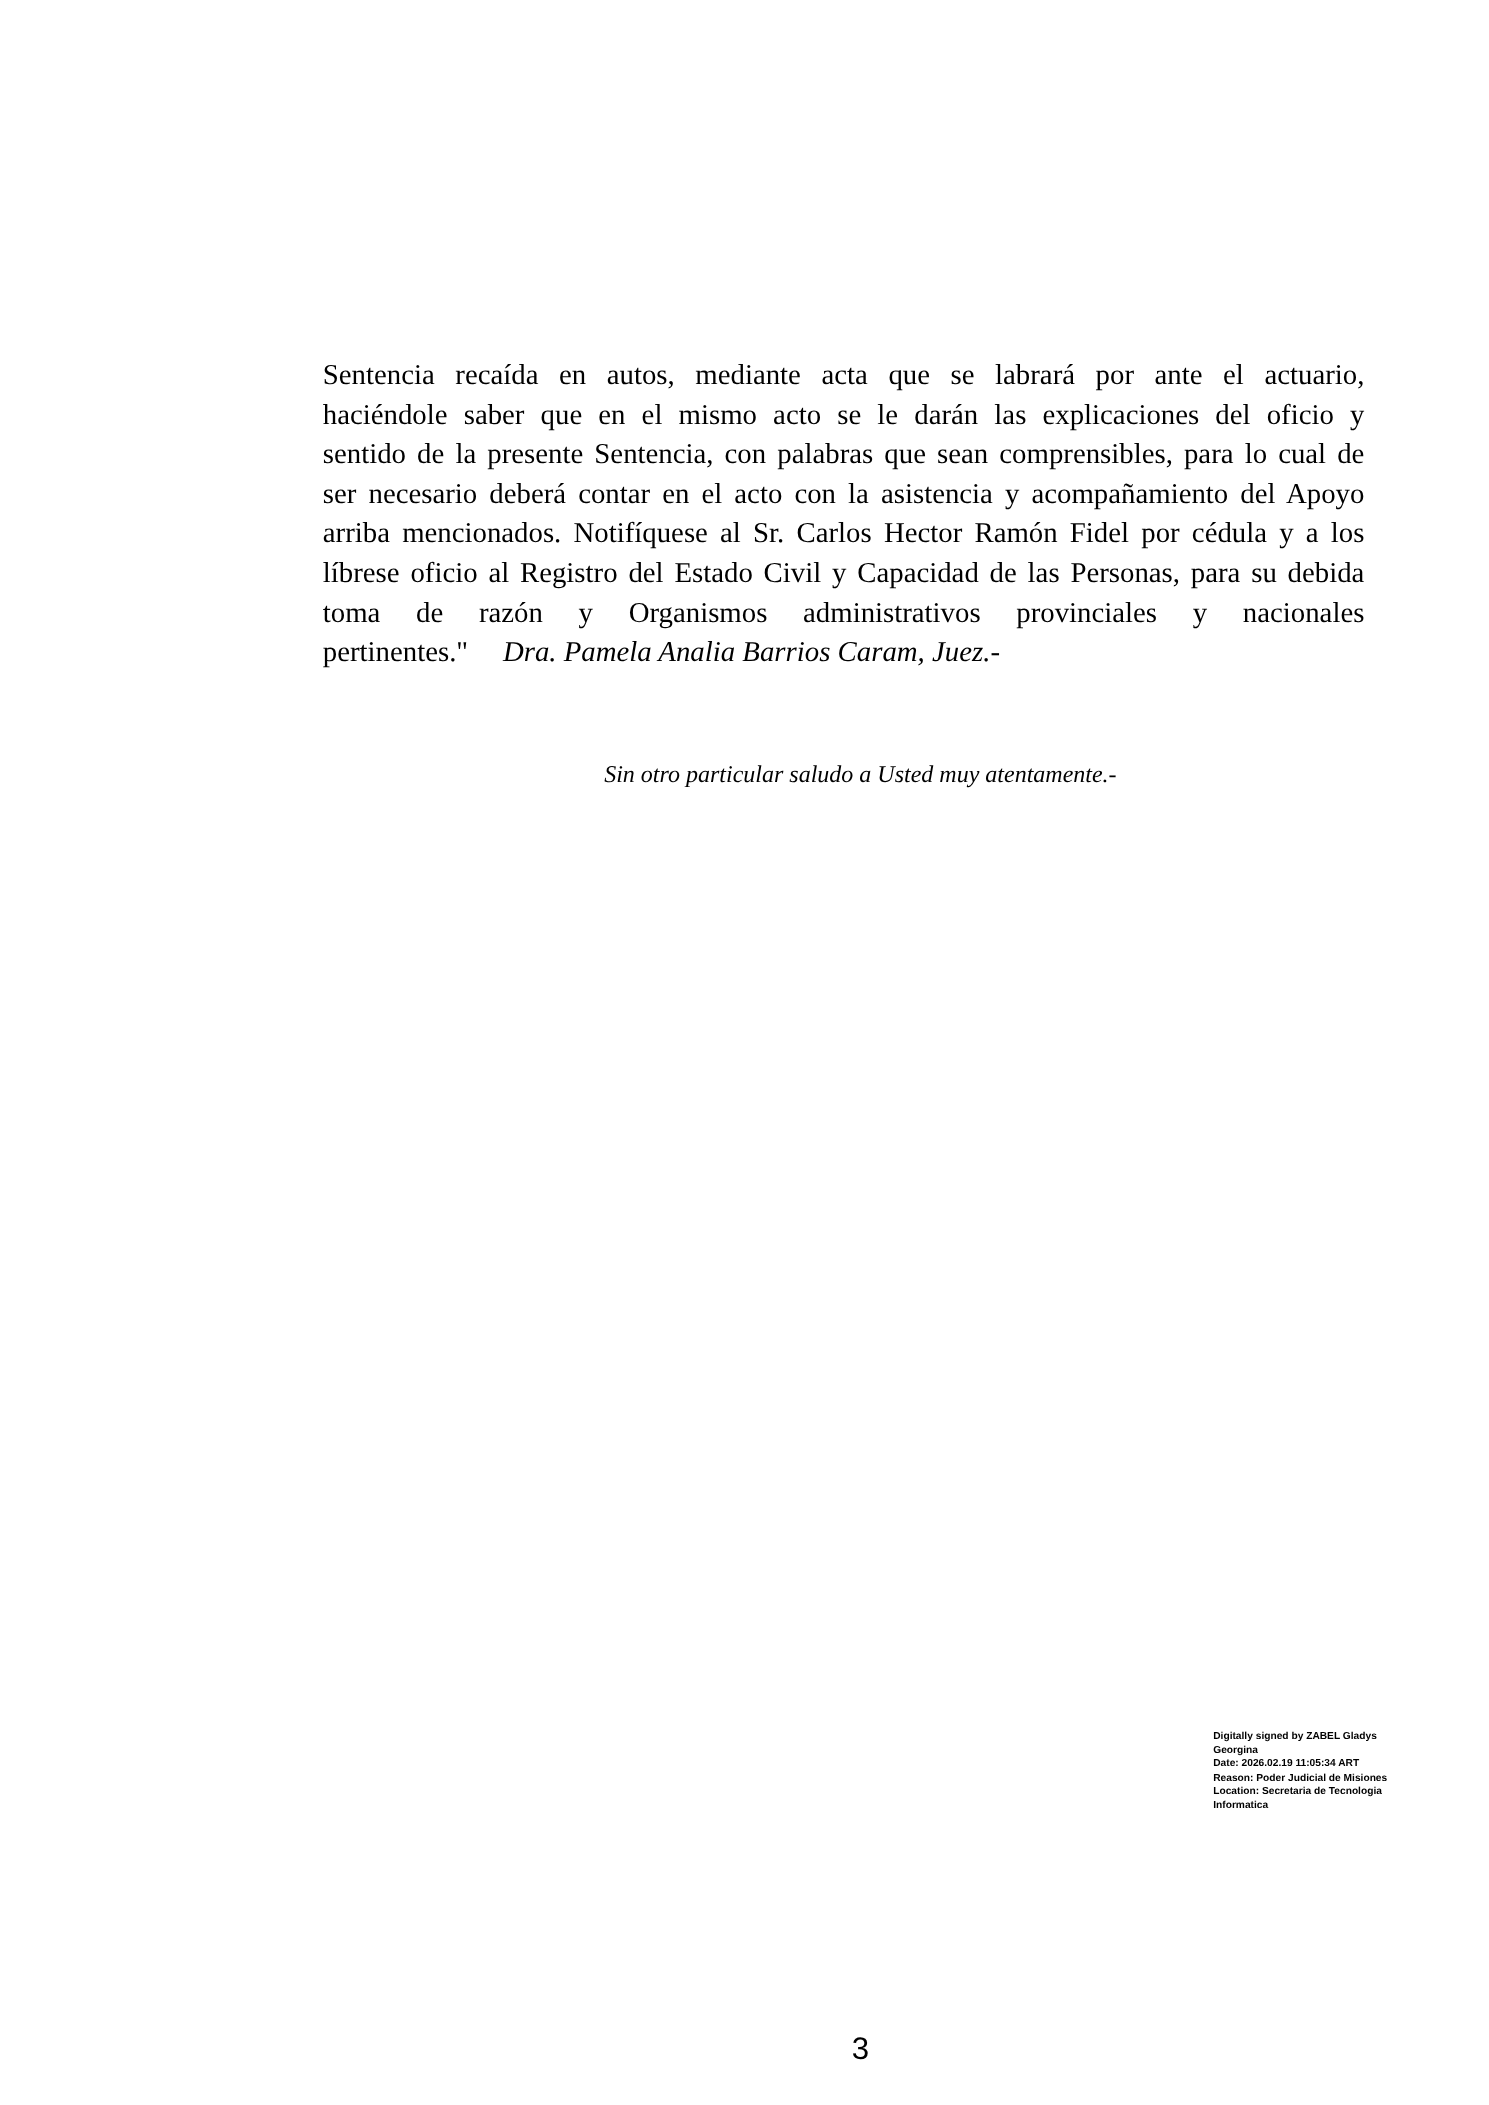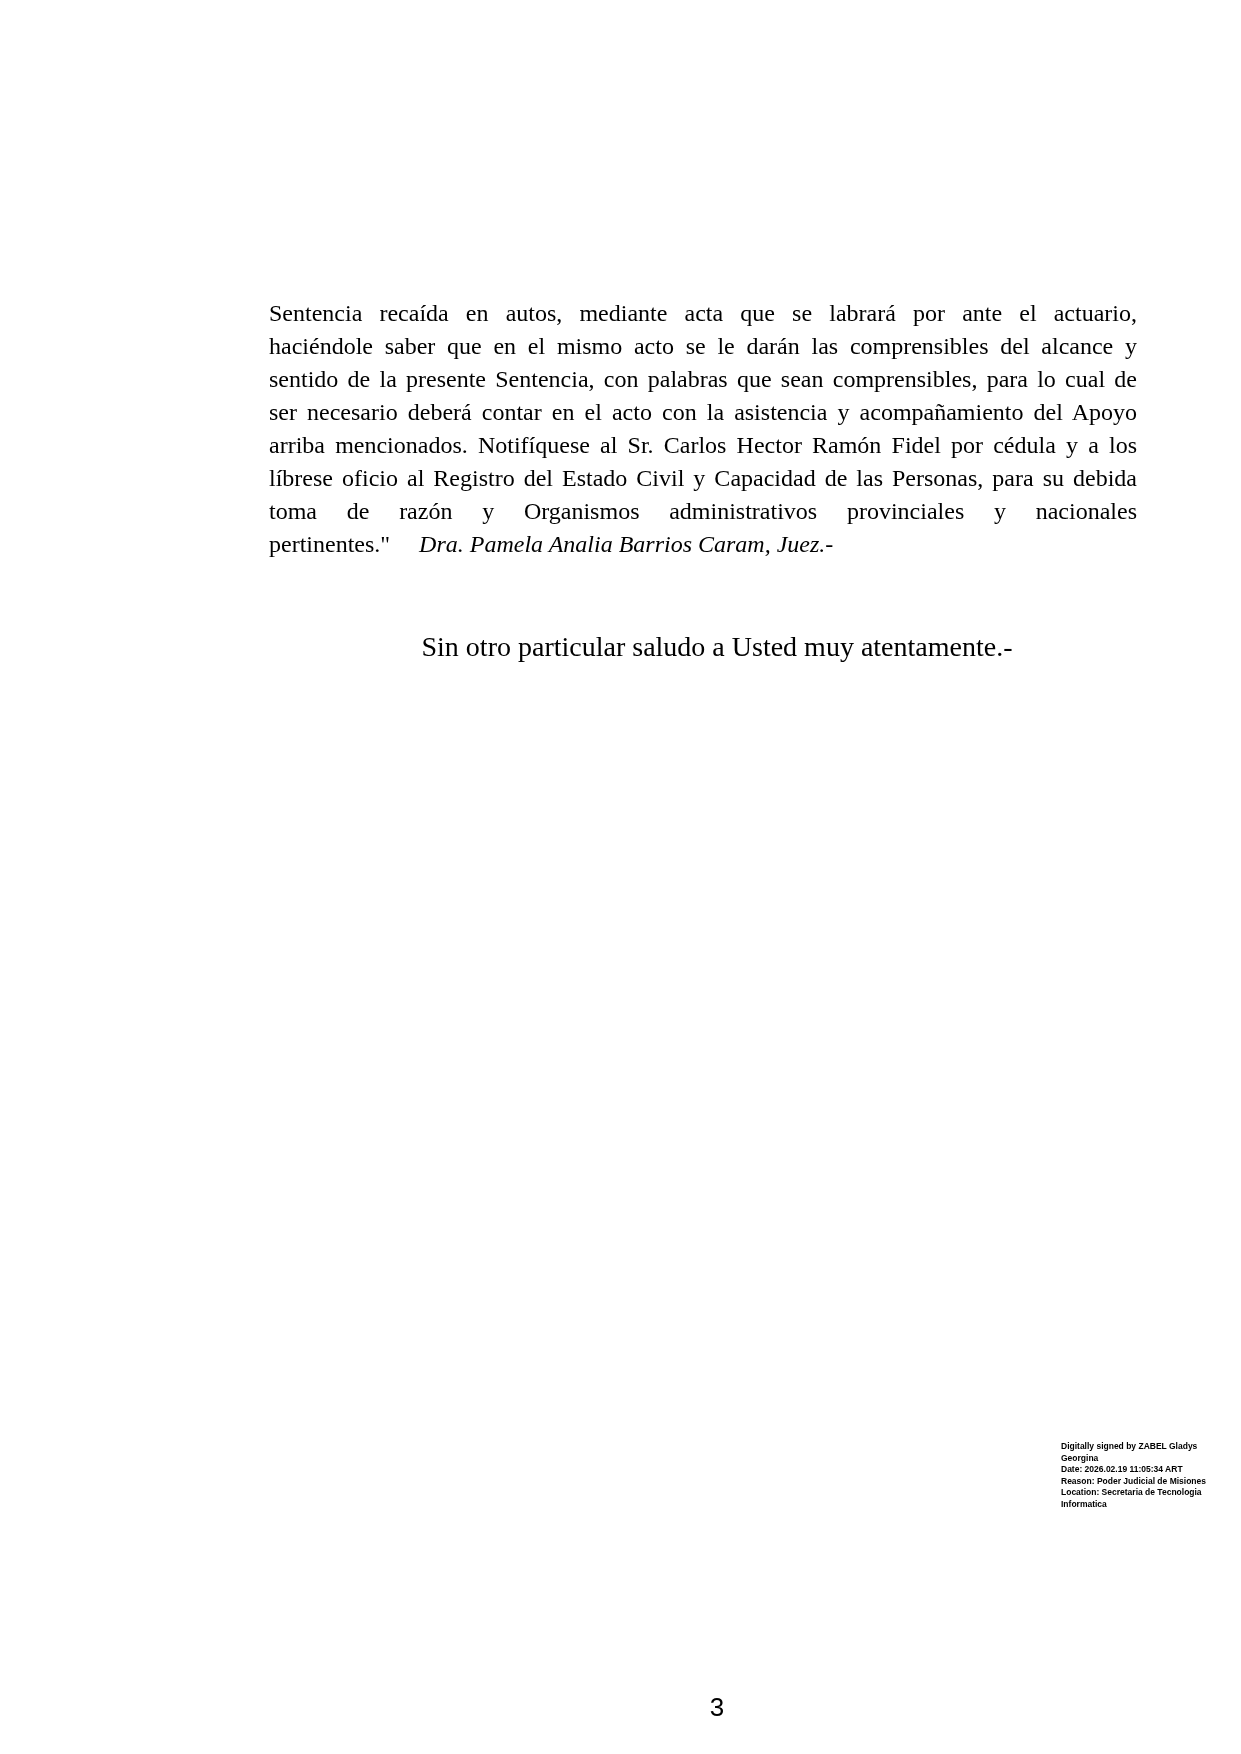--- a/index.html
+++ b/index.html
@@ -30,27 +30,28 @@
     text-align: left;
     height: 33px;
   }
   .b { font-weight: bold; }
   .i { font-style: italic; margin-left: 23px; }
   .closing {
     position: absolute;
     left: 283px;
     top: 630px;
     width: 868px;
-    font-size: 28px;
+    font-size: 20px;
     line-height: 33px;
     text-align: center;
+    font-style: italic;
   }
   .signature {
     position: absolute;
-    left: 1061px;
+    left: 1011px;
     top: 1441px;
     width: 175px;
     font-family: "Liberation Sans", sans-serif;
     font-size: 8.5px;
     font-weight: 600;
     line-height: 11.5px;
   }
   .page-number {
     position: absolute;
     left: 283px;
@@ -62,21 +63,21 @@
     line-height: 30px;
   }
 </style>
 </head>
 <body>
 
 <div>
 
   <div class="text-column">
     <div class="jline"><span>Sentencia recaída en autos, mediante acta que se labrará por ante el actuario,</span></div>
-    <div class="jline"><span>haciéndole saber que en el mismo acto se le darán las comprensibles del alcance y</span></div>
+    <div class="jline"><span>haciéndole saber que en el mismo acto se le darán las explicaciones del oficio y</span></div>
     <div class="jline"><span>sentido de la presente Sentencia, con palabras que sean comprensibles, para lo cual de</span></div>
     <div class="jline"><span>ser necesario deberá contar en el acto con la asistencia y acompañamiento del Apoyo</span></div>
     <div class="jline"><span>arriba mencionados. Notifíquese al Sr. Carlos Hector Ramón Fidel por cédula y a los</span></div>
     <div class="jline"><span>líbrese oficio al Registro del Estado Civil y Capacidad de las Personas, para su debida</span></div>
     <div class="jline"><span>toma de razón y Organismos administrativos provinciales y nacionales</span></div>
     <div class="lastline"><span>pertinentes." </span><span class="i">Dra. Pamela Analia Barrios Caram, Juez.-</span></div>
   </div>
 
   <div class="closing">Sin otro particular saludo a Usted muy atentamente.-</div>
 

